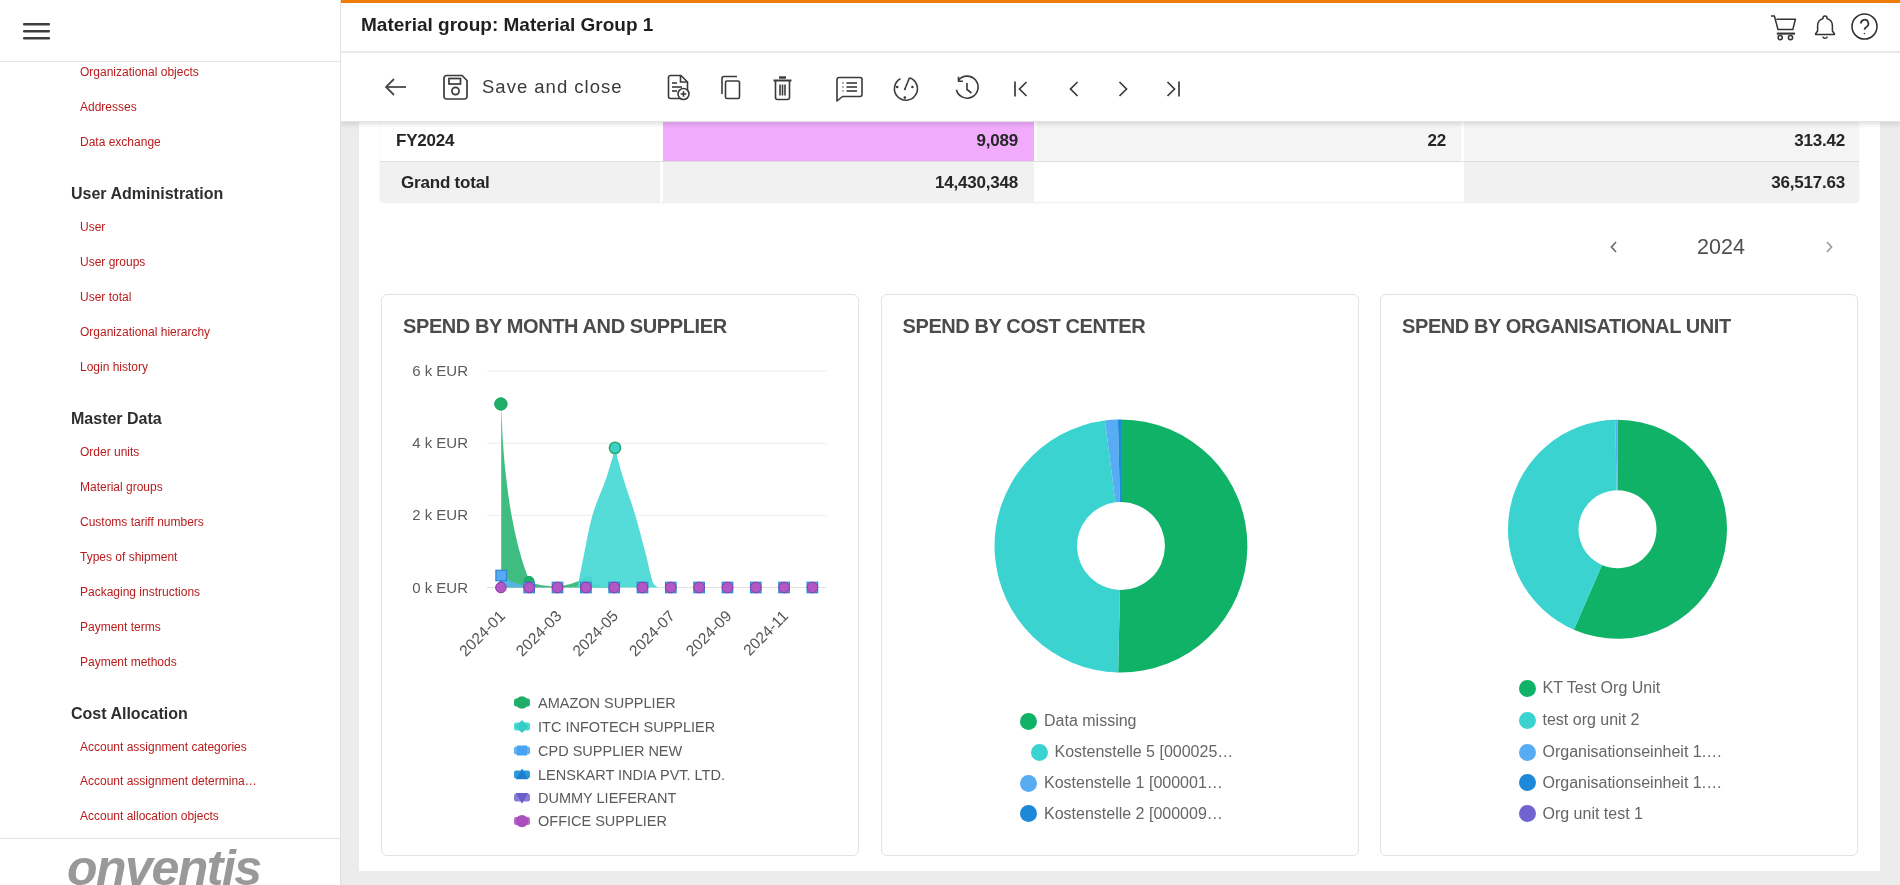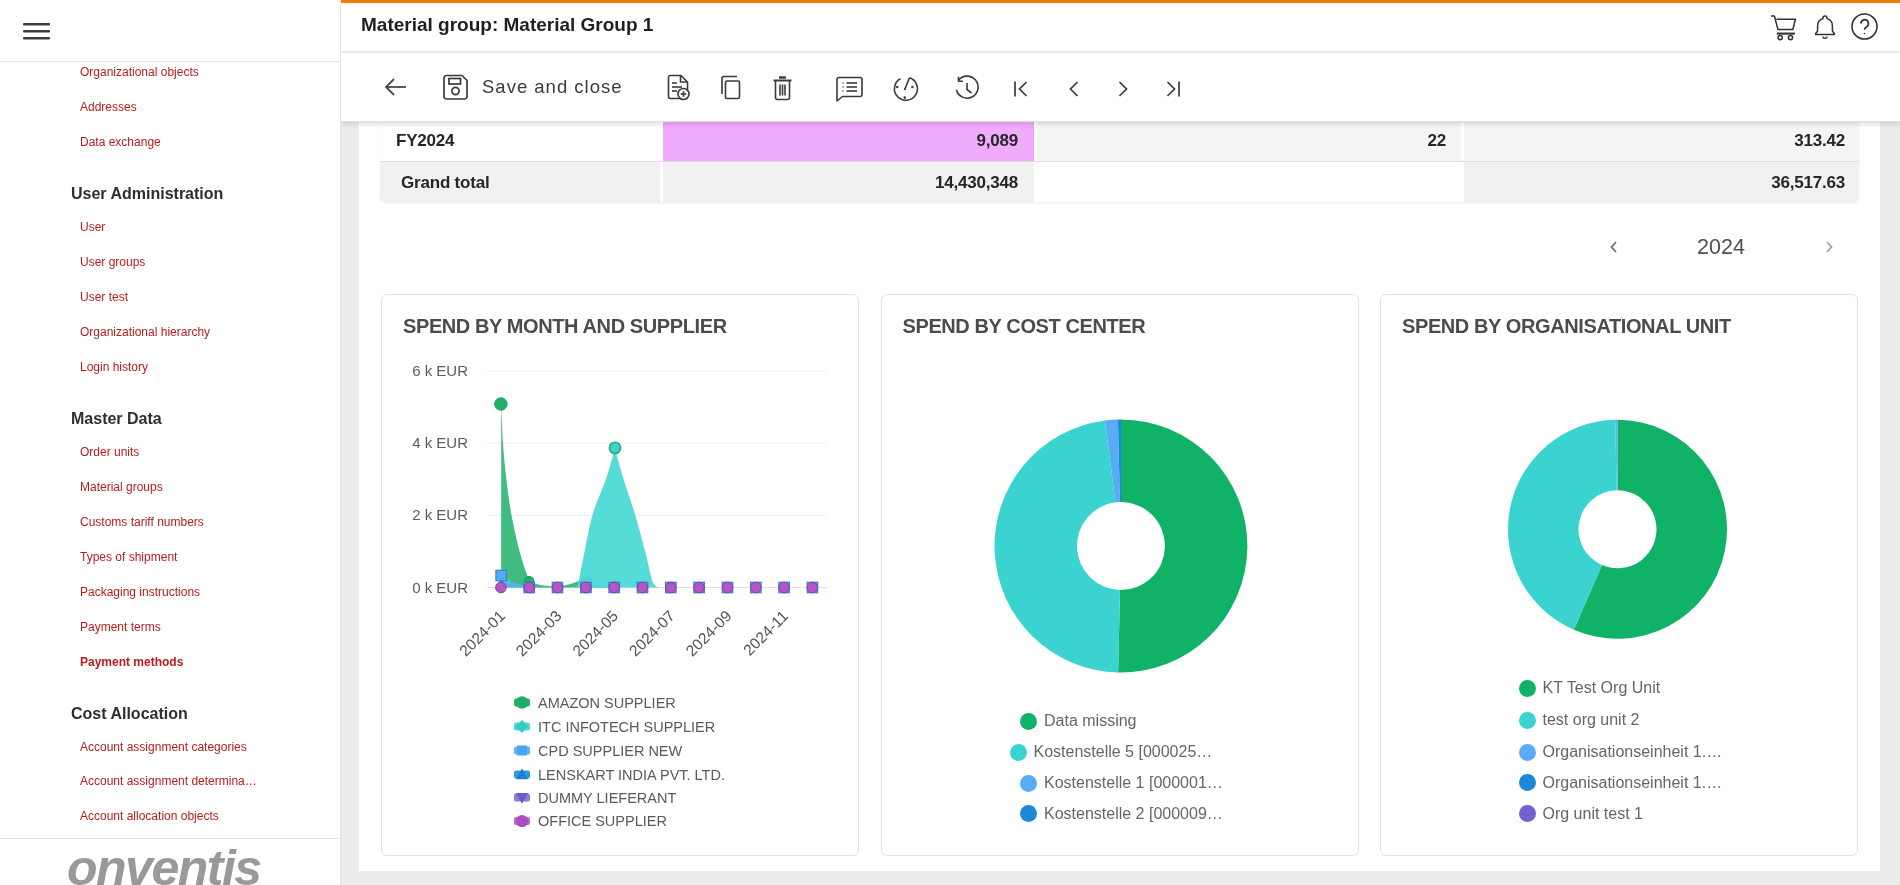--- a/index.html
+++ b/index.html
@@ -43,31 +43,31 @@
       <rect x="0" y="7" width="27" height="2.6" rx="1" fill="#3d3d3d"></rect>
       <rect x="0" y="14" width="27" height="2.6" rx="1" fill="#3d3d3d"></rect>
     </svg>
     <div class="abs" style="left:0; top:61px; width:341px; height:1px; background:#e4e4e4;"></div>
     <div class="navitem" style="top:65px;">Organizational objects</div>
     <div class="navitem" style="top:100px;">Addresses</div>
     <div class="navitem" style="top:135px;">Data exchange</div>
     <div class="navhead" style="top:185px;">User Administration</div>
     <div class="navitem" style="top:220px;">User</div>
     <div class="navitem" style="top:255px;">User groups</div>
-    <div class="navitem" style="top:290px;">User test</div>
+    <div class="navitem" style="top:290px;">User total</div>
     <div class="navitem" style="top:325px;">Organizational hierarchy</div>
     <div class="navitem" style="top:360px;">Login history</div>
     <div class="navhead" style="top:410px;">Master Data</div>
     <div class="navitem" style="top:445px;">Order units</div>
     <div class="navitem" style="top:480px;">Material groups</div>
     <div class="navitem" style="top:515px;">Customs tariff numbers</div>
     <div class="navitem" style="top:550px;">Types of shipment</div>
     <div class="navitem" style="top:585px;">Packaging instructions</div>
     <div class="navitem" style="top:620px;">Payment terms</div>
-    <div class="navitem" style="top:655px;font-weight:bold;">Payment methods</div>
+    <div class="navitem" style="top:655px;">Payment methods</div>
     <div class="navhead" style="top:705px;">Cost Allocation</div>
     <div class="navitem" style="top:740px;">Account assignment categories</div>
     <div class="navitem" style="top:774px;">Account assignment determina…</div>
     <div class="navitem" style="top:809px;">Account allocation objects</div>
     <div class="abs" style="left:0; top:838px; width:341px; height:1px; background:#e4e4e4;"></div>
     <div class="abs" style="left:67px; top:839px; font-size:50px; font-weight:700; font-style:italic; color:#999; letter-spacing:-1.5px;">onventis</div>
   </div>
 
   <div id="main">
     <div id="panel"></div>
@@ -302,21 +302,21 @@
     <svg class="abs" style="left:0; top:0;" width="478" height="562" viewBox="0 0 478 562">
       <path d="M239.00 124.50 A126.5 126.5 0 1 1 236.13 377.47 L238.00 294.99 A44 44 0 1 0 239.00 207.00 Z" fill="#10b268"></path>
       <path d="M236.13 377.47 A126.5 126.5 0 0 1 222.93 125.53 L233.41 207.36 A44 44 0 0 0 238.00 294.99 Z" fill="#3ad3d0"></path>
       <path d="M222.93 125.53 A126.5 126.5 0 0 1 235.91 124.54 L237.92 207.01 A44 44 0 0 0 233.41 207.36 Z" fill="#58acf3"></path>
       <path d="M235.91 124.54 A126.5 126.5 0 0 1 239.00 124.50 L239.00 207.00 A44 44 0 0 0 237.92 207.01 Z" fill="#1e88d8"></path>
     </svg>
     <div class="leg" style="left:138.5px; top:414.3px;">
         <div class="legdot" style="background:#10b268;"></div>
         <div class="legtxt">Data missing</div>
       </div>
-    <div class="leg" style="left:128px; top:445.2px;text-align:right;">
+    <div class="leg" style="left:149px; top:445.2px;text-align:right;">
         <div class="legdot" style="background:#3ad3d0;"></div>
         <div class="legtxt">Kostenstelle 5 [000025…</div>
       </div>
     <div class="leg" style="left:138.5px; top:476px;">
         <div class="legdot" style="background:#58acf3;"></div>
         <div class="legtxt">Kostenstelle 1 [000001…</div>
       </div>
     <div class="leg" style="left:138.5px; top:506.9px;">
         <div class="legdot" style="background:#1e88d8;"></div>
         <div class="legtxt">Kostenstelle 2 [000009…</div>

